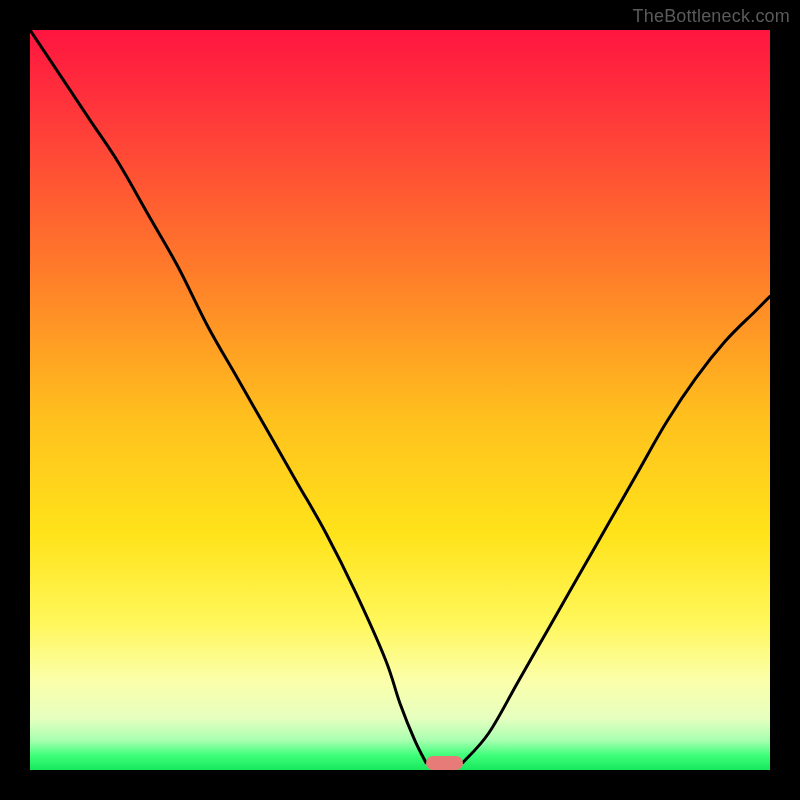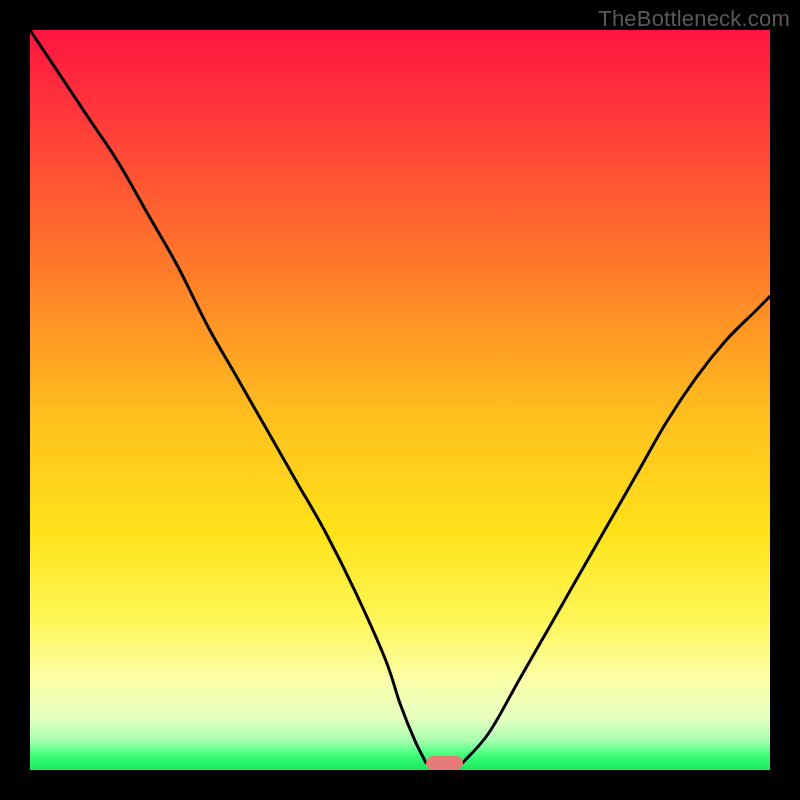--- a/index.html
+++ b/index.html
@@ -23,21 +23,21 @@
     position: absolute;
     left: 0; top: 0;
     width: 100%;
     height: 100%;
   }
   .watermark {
     position: absolute;
     top: 6px;
     right: 10px;
     color: #5a5a5a;
-    font-size: 22px;
+    font-size: 18px;
     font-weight: 500;
     letter-spacing: 0.2px;
     z-index: 10;
   }
   svg.curve {
     position: absolute;
     left: 0; top: 0;
     width: 740px;
     height: 740px;
     z-index: 5;

